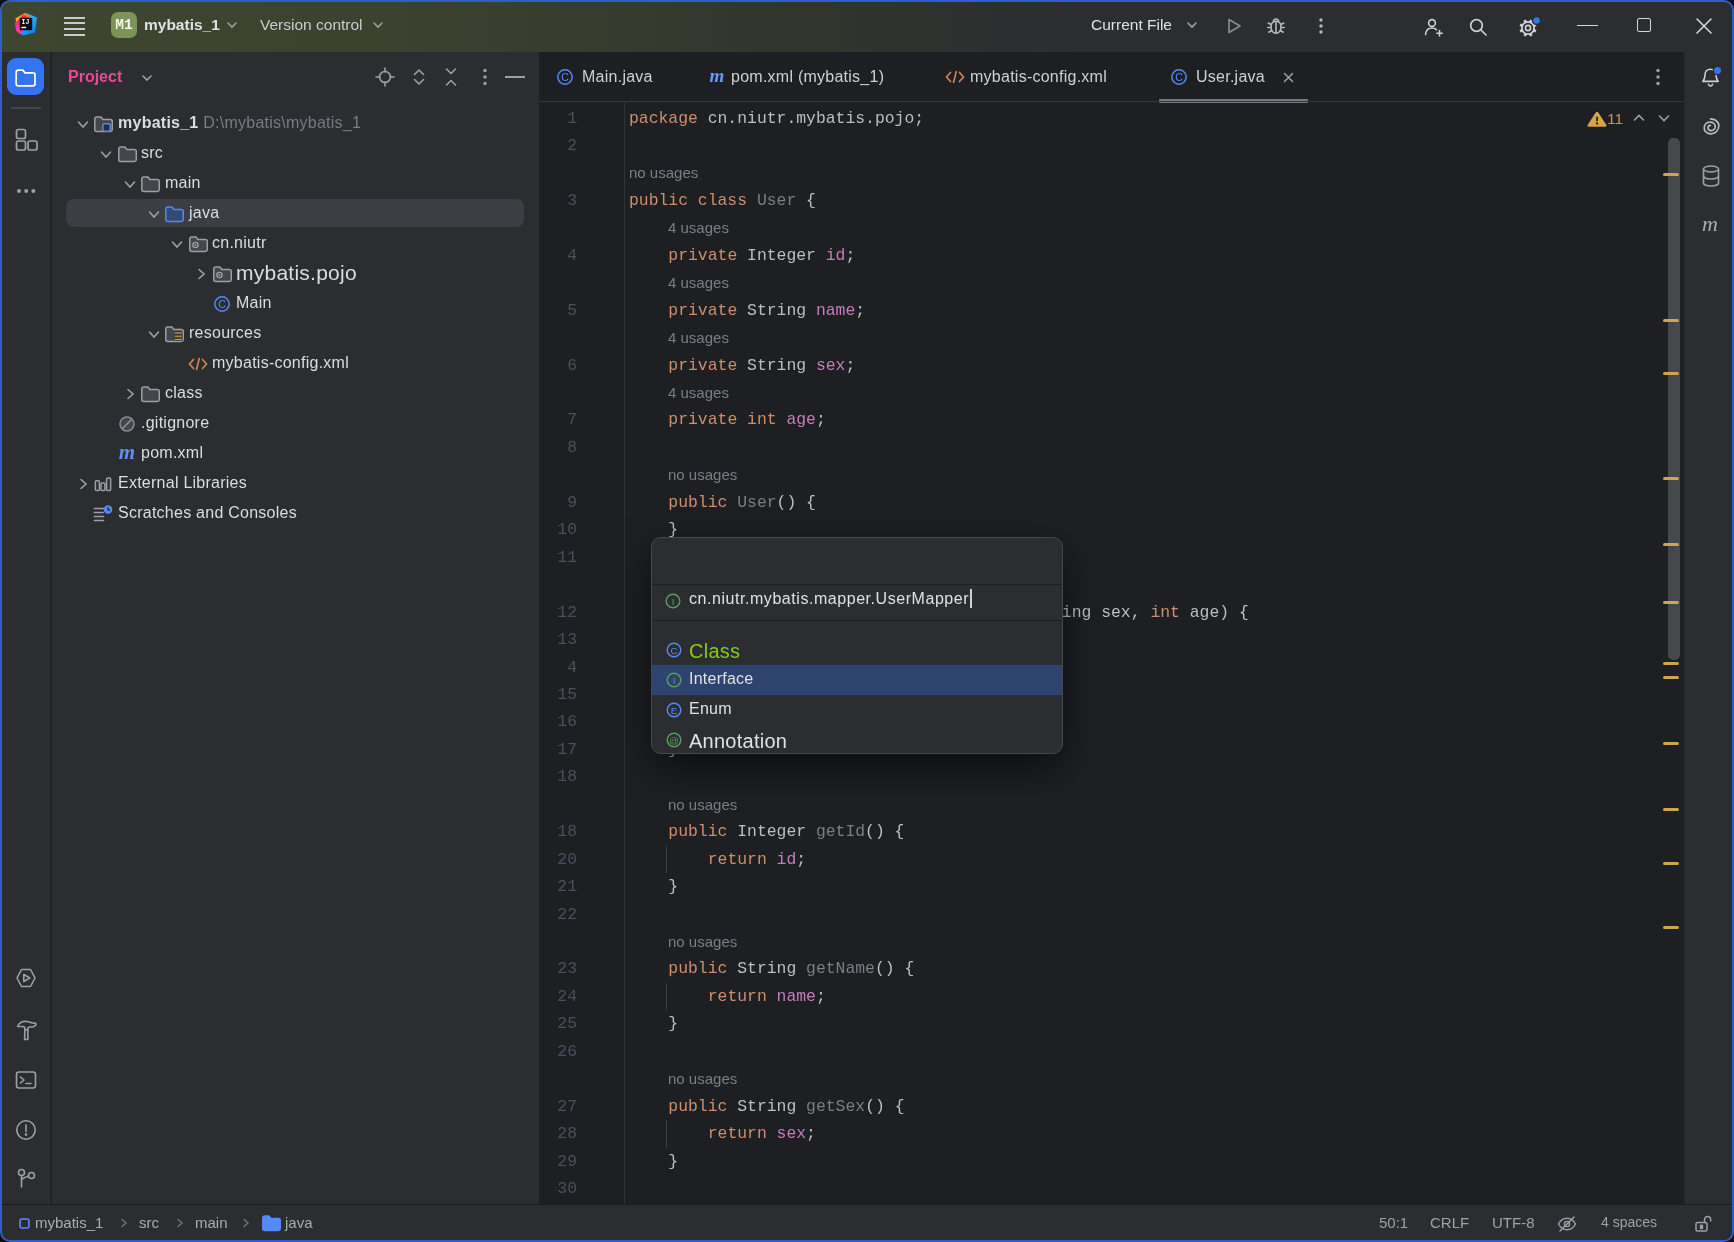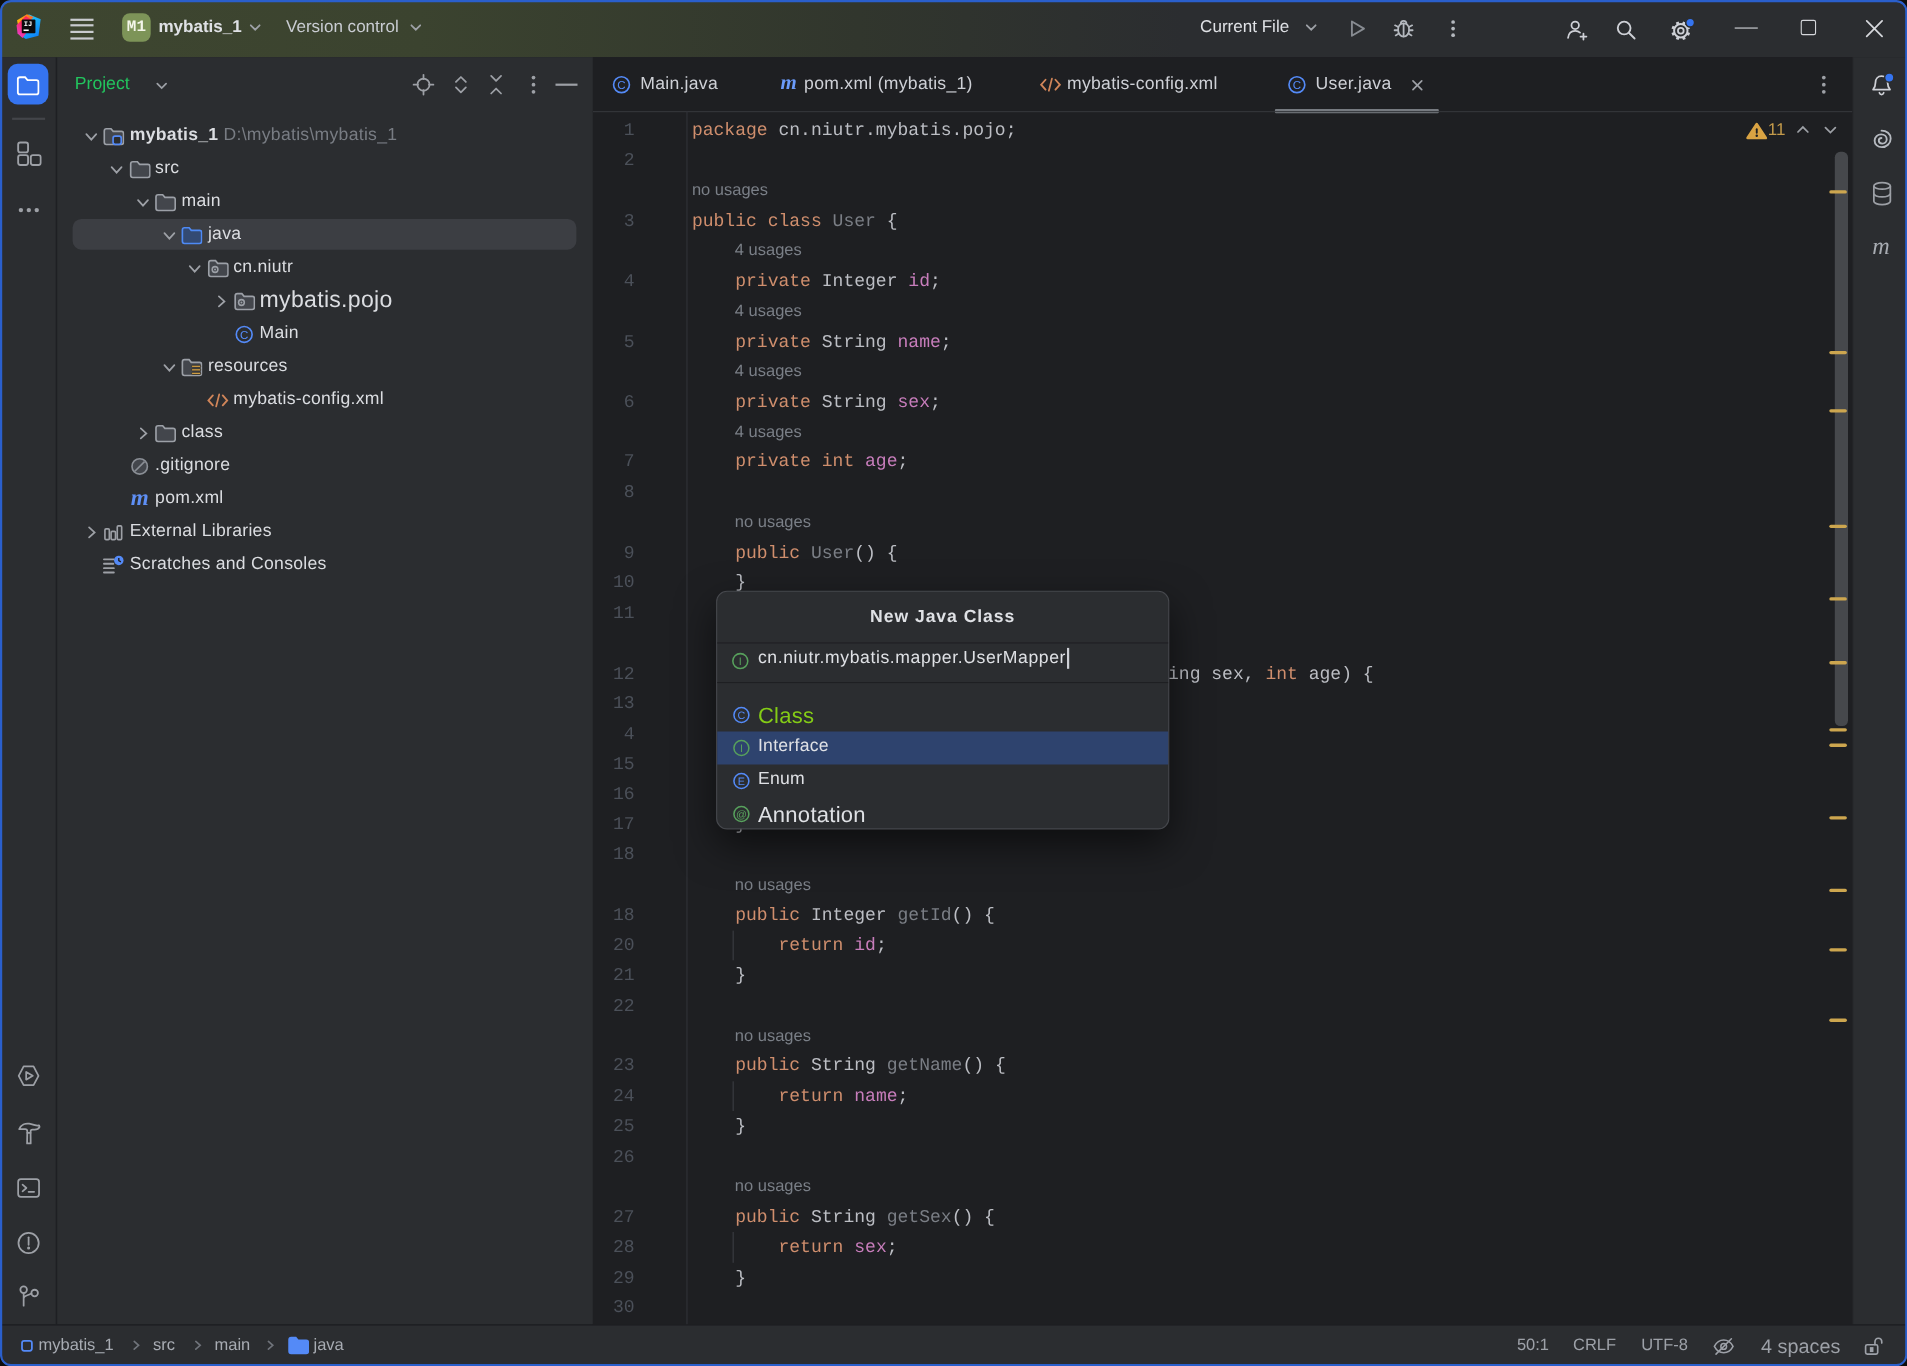--- a/index.html
+++ b/index.html
@@ -138,21 +138,21 @@
         <path d="M12 6.8 L12 13.6"></path>
         <circle cx="12" cy="16.6" r="0.6" fill="#9DA0A6"></circle>
       </svg>
       <svg class="abs" style="left:15px;top:1115px" width="23" height="23" viewBox="0 0 23 23" fill="none" stroke="#9DA0A6" stroke-width="1.6" stroke-linecap="round">
 <circle cx="6.5" cy="5.5" r="3"></circle>
         <circle cx="16.5" cy="8.5" r="3"></circle>
         <path d="M6.5 8.5 L6.5 20 M6.5 13.5 C6.5 10.5 9 11.5 13.6 8.9"></path>
       </svg>
     </div>
     <div class="projpanel">
-      <div class="abs" style="left:16px;top:16px;font-size:16px;font-weight:normal;color:#22c55e">Project</div>
+      <div class="abs" style="left:16px;top:16px;font-size:16px;font-weight:bold;color:#ec4899">Project</div>
       <svg class="abs" style="left:89px;top:22px" width="12" height="8" viewBox="0 0 12 8">
         <path d="M2 2 L6 6 L10 2" stroke="#9DA0A6" stroke-width="1.6" fill="none" stroke-linecap="round"></path>
       </svg>
       <svg class="abs" style="left:322px;top:14px" width="22" height="22" viewBox="0 0 22 22" fill="none" stroke="#9DA0A6" stroke-width="1.6" stroke-linecap="round">
 <circle cx="11" cy="11" r="5.5"></circle>
         <path d="M11 2 L11 6 M11 16 L11 20 M2 11 L6 11 M16 11 L20 11"></path>
       </svg>
       <svg class="abs" style="left:356px;top:14px" width="22" height="22" viewBox="0 0 22 22" fill="none" stroke="#9DA0A6" stroke-width="1.6" stroke-linecap="round" stroke-linejoin="round">
 <path d="M6.5 8.5 L11 4 L15.5 8.5 M6.5 13.5 L11 18 L15.5 13.5"></path>
       </svg>
@@ -302,21 +302,21 @@
       </svg>
       <div class="abs" style="left:285px;top:9px;font-size:15px;color:#A8ACB3;font-weight:normal">java</div>
       <div class="abs" style="left:1379px;top:9px;font-size:15px;color:#9DA1A8;font-weight:normal">50:1</div>
       <div class="abs" style="left:1430px;top:9px;font-size:15px;color:#9DA1A8;font-weight:normal">CRLF</div>
       <div class="abs" style="left:1492px;top:9px;font-size:15px;color:#9DA1A8;font-weight:normal">UTF-8</div>
       <svg class="abs" style="left:1556px;top:8px" width="22" height="22" viewBox="0 0 22 22" fill="none" stroke="#9DA1A8" stroke-width="1.4" stroke-linecap="round">
 <path d="M2.5 11 C4.5 7.2 7.5 5.2 11 5.2 C14.5 5.2 17.5 7.2 19.5 11 C17.5 14.8 14.5 16.8 11 16.8 C7.5 16.8 4.5 14.8 2.5 11 Z"></path>
         <circle cx="11" cy="11" r="2.6"></circle>
         <path d="M4 18 L18 4"></path>
       </svg>
-      <div class="abs" style="left:1601px;top:9px;font-size:18px;color:#9DA1A8;font-weight:normal">4 spaces</div>
+      <div class="abs" style="left:1601px;top:9px;font-size:14px;color:#9DA1A8;font-weight:normal">4 spaces</div>
       <svg class="abs" style="left:1692px;top:8px" width="22" height="22" viewBox="0 0 22 22" fill="none" stroke="#9DA1A8" stroke-width="1.5" stroke-linecap="round">
 <rect x="4" y="9.5" width="11" height="8.5" rx="1.5"></rect>
         <path d="M12.5 9.5 L12.5 7 C12.5 5 13.8 3.6 15.6 3.6 C17.4 3.6 18.7 5 18.7 7 L18.7 8"></path>
         <rect x="8.6" y="12.4" width="1.8" height="3" fill="#9DA1A8"></rect>
       </svg>
     </div>
     <div class="editor">
       <svg class="ic" style="left:16px;top:15px" width="20" height="20" viewBox="0 0 20 20">
         <circle cx="10" cy="10" r="7.2" fill="none" stroke="#548AF7" stroke-width="1.5"></circle>
         <text x="10" y="14" text-anchor="middle" font-size="10.5" font-family="Liberation Sans" fill="#548AF7">C</text>
@@ -431,21 +431,20 @@
       <div class="ic" style="left:1124px;top:491px;width:16px;height:3px;background:#CDA64F;border-radius:1.5px"></div>
       <div class="ic" style="left:1124px;top:549px;width:16px;height:3px;background:#CDA64F;border-radius:1.5px"></div>
       <div class="ic" style="left:1124px;top:610px;width:16px;height:3px;background:#CDA64F;border-radius:1.5px"></div>
       <div class="ic" style="left:1124px;top:624px;width:16px;height:3px;background:#CDA64F;border-radius:1.5px"></div>
       <div class="ic" style="left:1124px;top:690px;width:16px;height:3px;background:#CDA64F;border-radius:1.5px"></div>
       <div class="ic" style="left:1124px;top:756px;width:16px;height:3px;background:#CDA64F;border-radius:1.5px"></div>
       <div class="ic" style="left:1124px;top:810px;width:16px;height:3px;background:#CDA64F;border-radius:1.5px"></div>
       <div class="ic" style="left:1124px;top:874px;width:16px;height:3px;background:#CDA64F;border-radius:1.5px"></div>
     </div>
     <div class="dlg">
-      <div class="abs" style="left:0;top:0;width:100%;height:46px;text-align:center;line-height:46px;font-weight:bold;font-size:16px;letter-spacing:0.85px;color:#DFE1E5">New Java Class</div>
       <div class="abs" style="left:0;top:46px;width:100%;height:1px;background:#1E1F22"></div>
       <svg class="abs" style="left:12px;top:54px" width="18" height="18" viewBox="0 0 18 18">
         <circle cx="9" cy="9" r="6.8" fill="none" stroke="#57A05C" stroke-width="1.4"></circle>
         <text x="9" y="12.7" text-anchor="middle" font-size="9.8" font-family="Liberation Sans" fill="#57A05C">I</text>
       </svg>
       <div class="abs" style="left:37px;top:52px;font-size:16px;letter-spacing:0.55px;color:#DFE1E5">cn.niutr.mybatis.mapper.UserMapper</div>
       <div class="abs" style="left:318px;top:51px;width:1.5px;height:19px;background:#CED0D6"></div>
       <div class="abs" style="left:0;top:82px;width:100%;height:1px;background:#1E1F22"></div>
       <div class="abs" style="left:0;top:127px;width:100%;height:30px;background:#2E436E"></div>
       <svg class="abs" style="left:13px;top:103px" width="18" height="18" viewBox="0 0 18 18">

